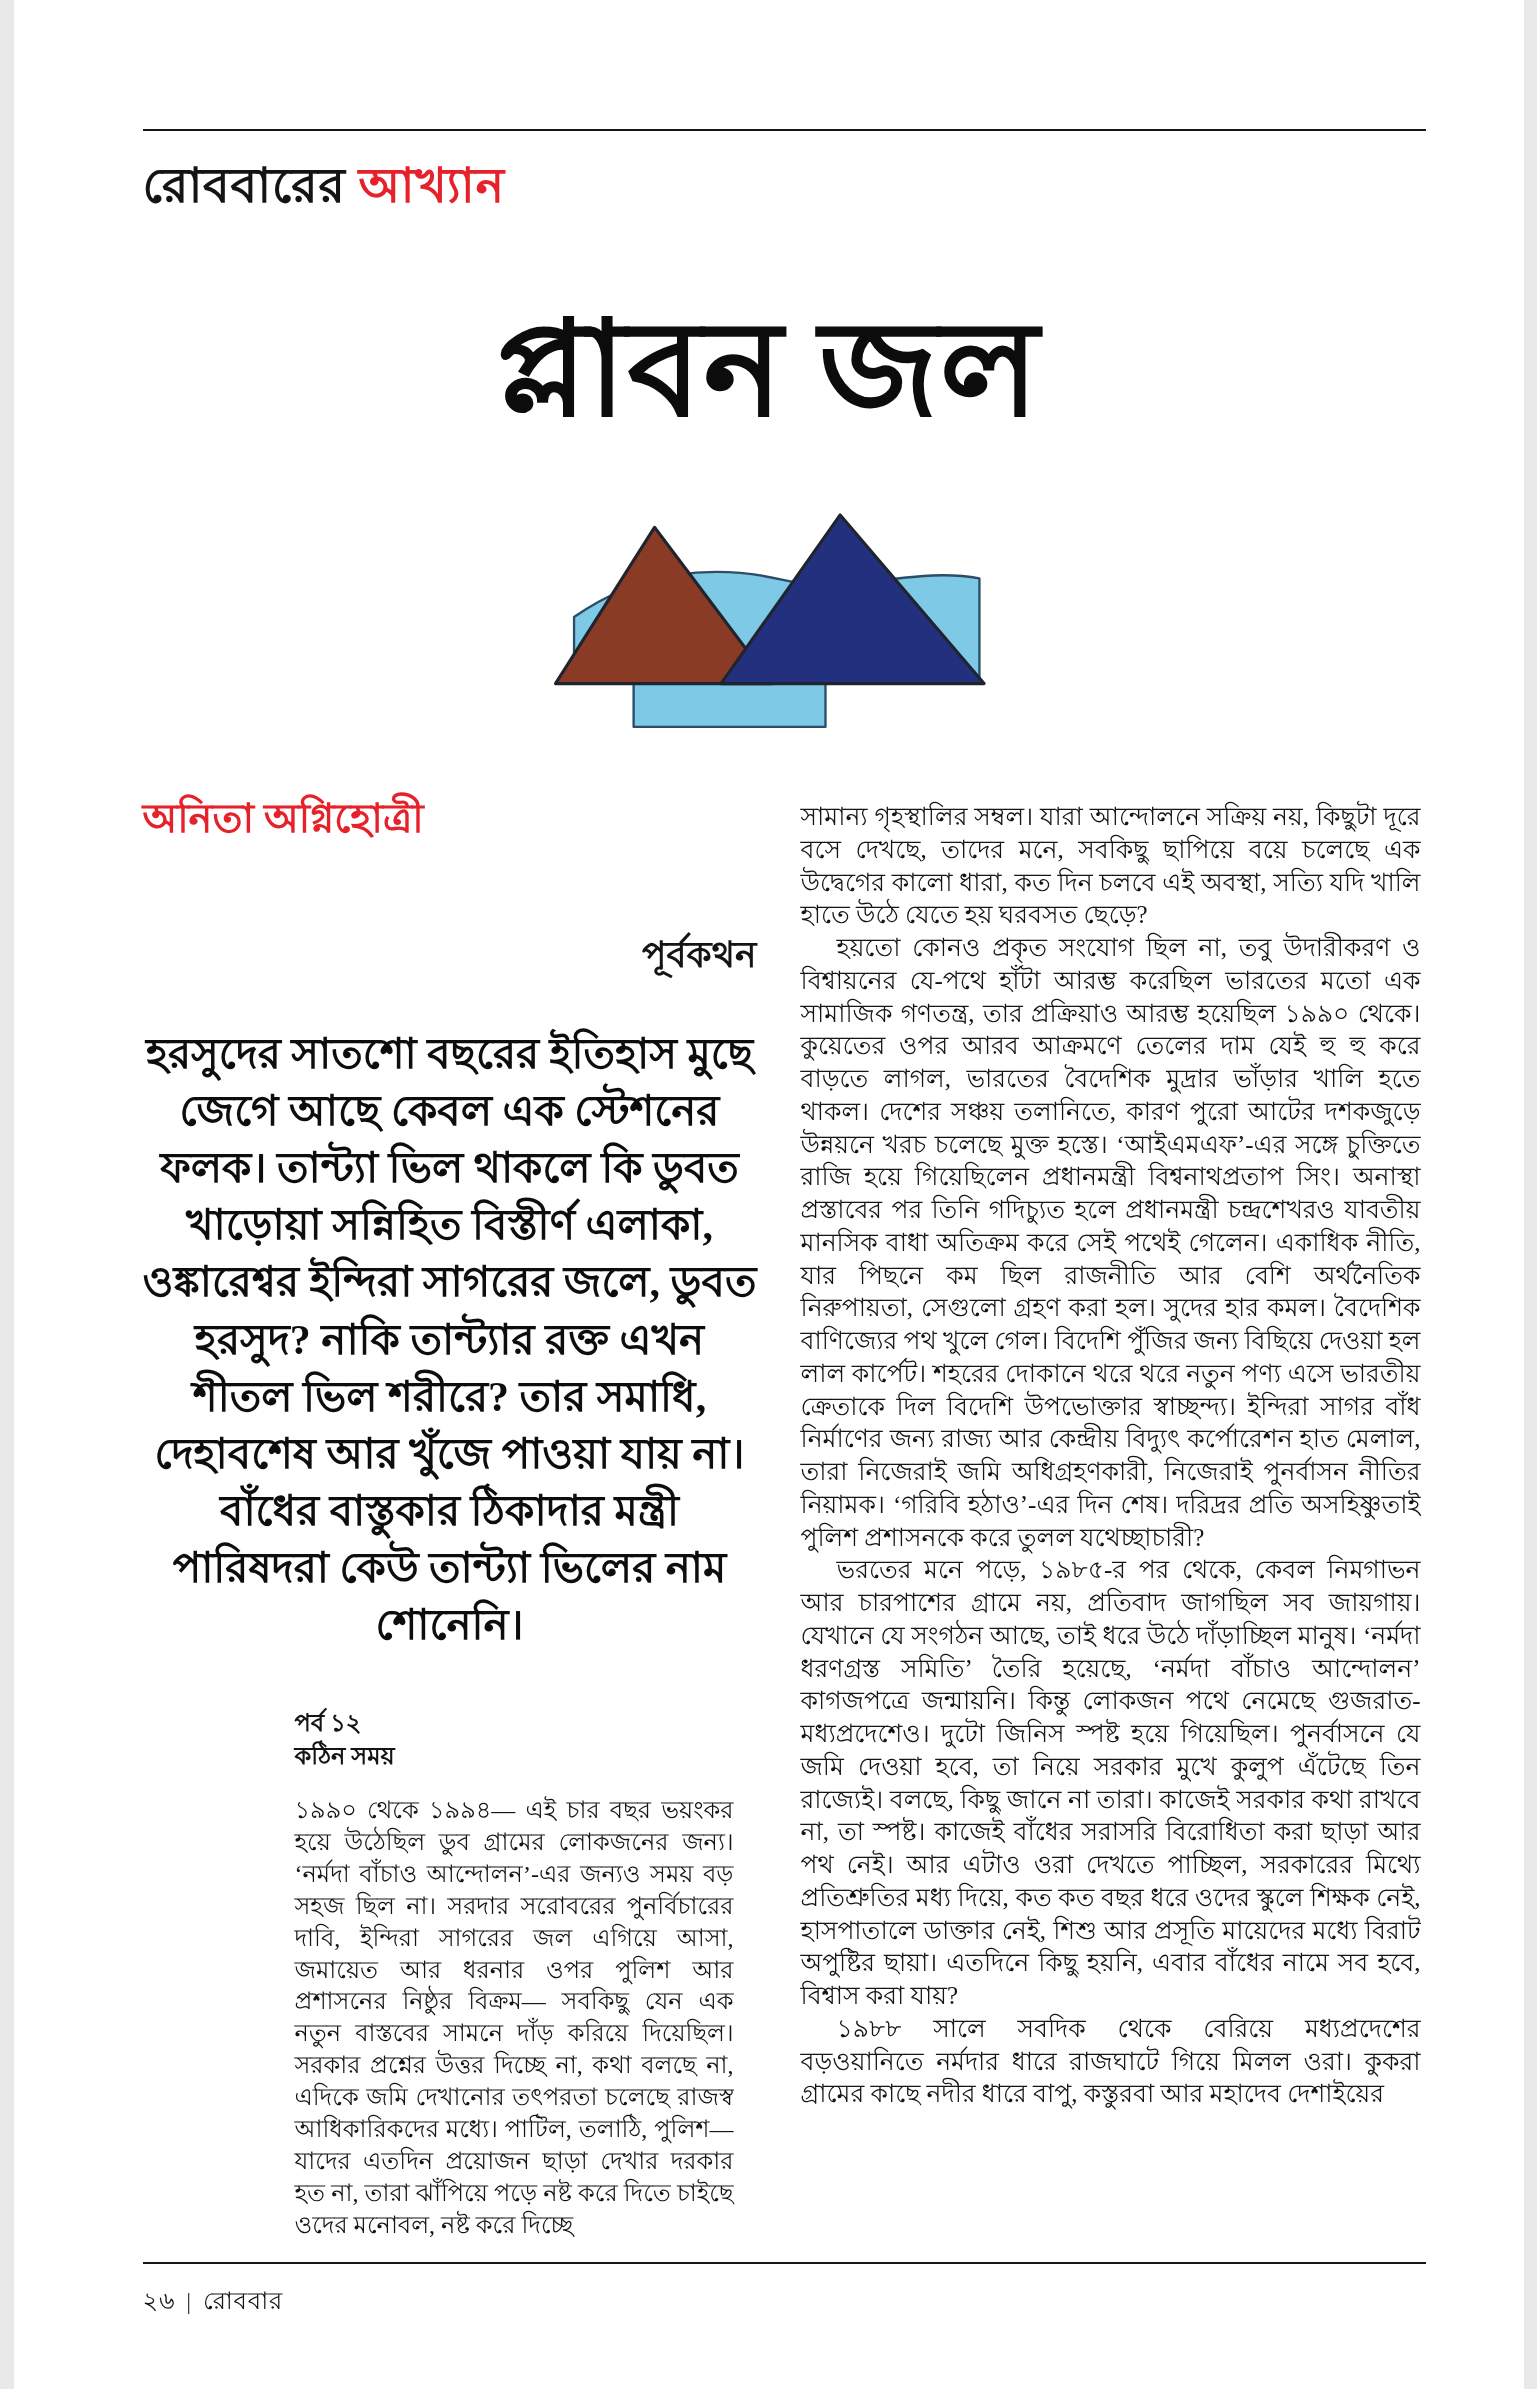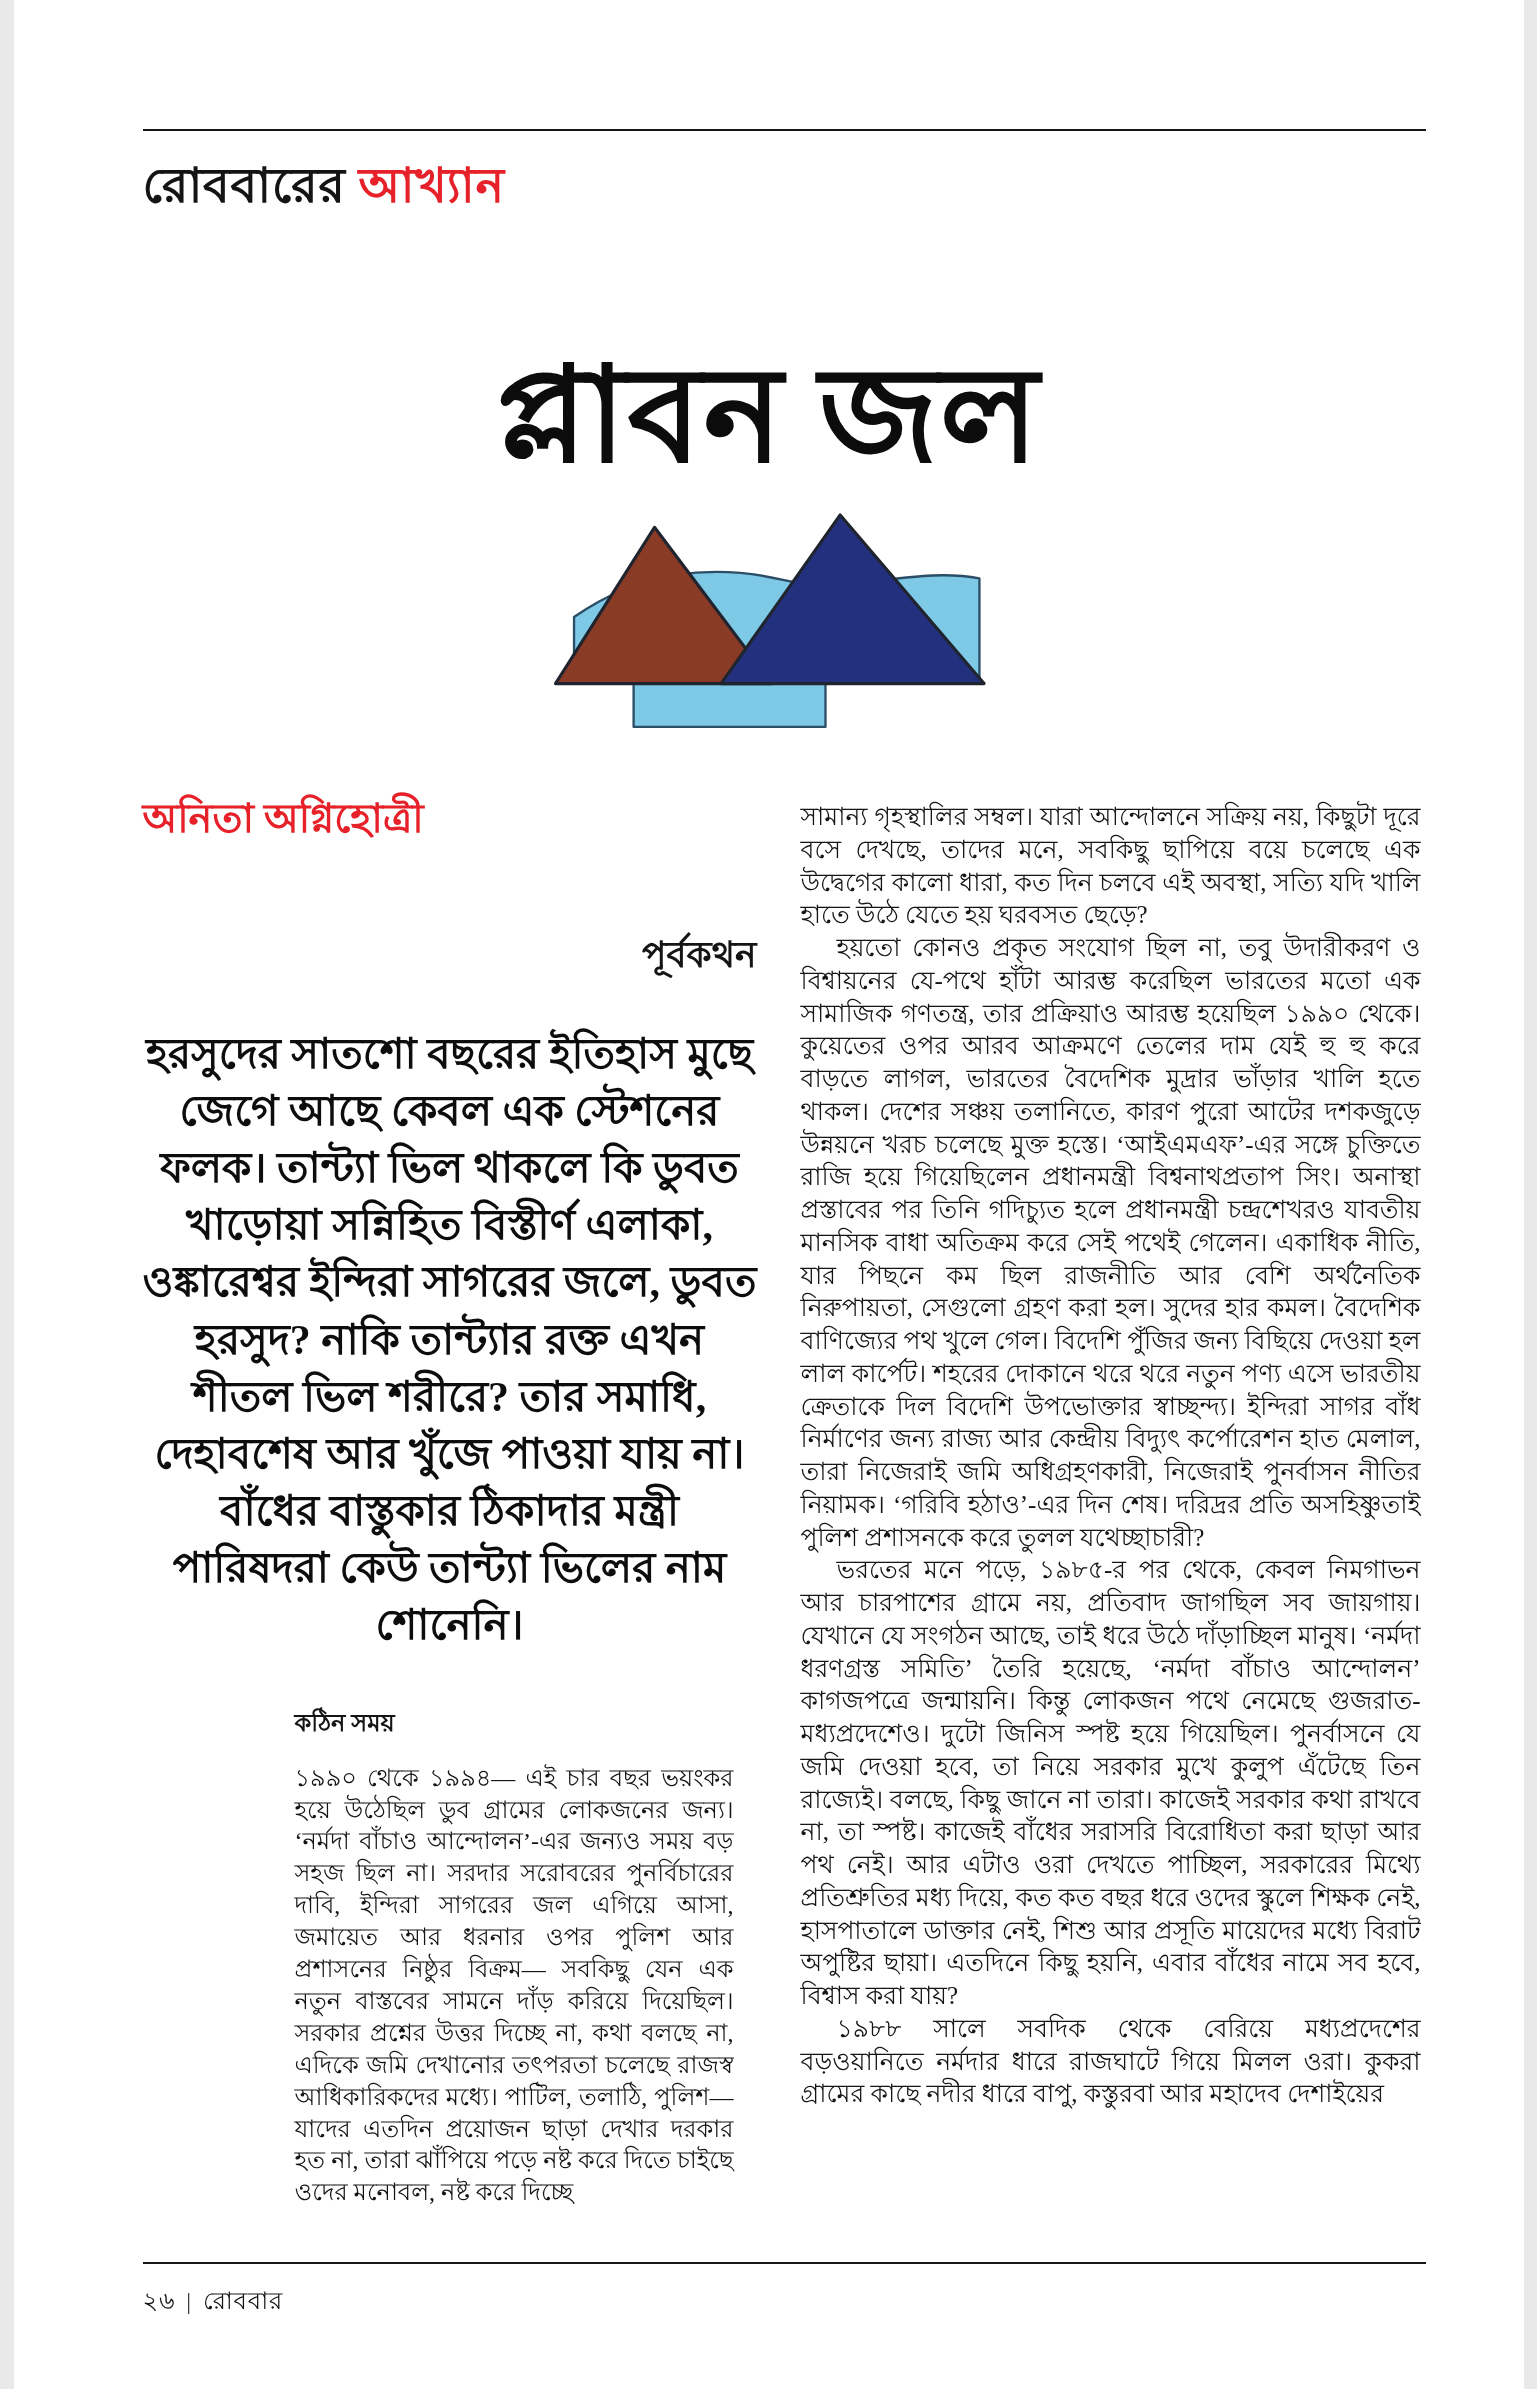--- a/index.html
+++ b/index.html
@@ -27,21 +27,21 @@
     position: absolute; left: 129px; top: 149px;
     font-size: 48px; font-weight: 600; letter-spacing: 0.8px;
     white-space: nowrap;
   }
   .masthead .accent { color: var(--red); }
 
   .headline {
     position: absolute; left: 0; right: 0; top: 301px;
     text-align: center;
     font-size: 133px; font-weight: 900; line-height: 1.05;
-    letter-spacing: 1.6px; color: #0c0c0c; margin-top: 46px;
+    letter-spacing: 1.6px; color: #0c0c0c;
   }
 
   .illustration {
     position: absolute; left: 50%; top: 501px;
     transform: translateX(-50%);
     width: 434px; height: 229px;
   }
 
   .col-left { position: absolute; left: 129px; top: 787px; width: 614px; }
   .author {
@@ -101,20 +101,21 @@
     <rect class="water-edge" x="105" y="236" width="248" height="56" fill="#7ec9e6"></rect>
     <polygon class="outlined" points="132,34 284,236 4,236" fill="#8a3b25"></polygon>
     <polygon class="outlined" points="372,18 558,236 218,236" fill="#22307d"></polygon>
   </svg>
 
   <div class="col-left">
     <div class="author">অনিতা অগ্নিহোত্রী</div>
     <div class="preface-label">পূর্বকথন</div>
     <div class="lead">হরসুদের সাতশো বছরের ইতিহাস মুছে জেগে আছে কেবল এক স্টেশনের ফলক। তান্ট্যা ভিল থাকলে কি ডুবত খাড়োয়া সন্নিহিত বিস্তীর্ণ এলাকা, ওঙ্কারেশ্বর ইন্দিরা সাগরের জলে, ডুবত হরসুদ? নাকি তান্ট্যার রক্ত এখন শীতল ভিল শরীরে? তার সমাধি, দেহাবশেষ আর খুঁজে পাওয়া যায় না। বাঁধের বাস্তুকার ঠিকাদার মন্ত্রী পারিষদরা কেউ তান্ট্যা ভিলের নাম শোনেনি।</div>
     <div class="part-block">
+      <span class="part-label">পর্ব ১২</span>
       <span class="part-title">কঠিন সময়</span>
     </div>
     <div class="left-body">১৯৯০ থেকে ১৯৯৪— এই চার বছর ভয়ংকর হয়ে উঠেছিল ডুব গ্রামের লোকজনের জন্য। ‘নর্মদা বাঁচাও আন্দোলন’-এর জন্যও সময় বড় সহজ ছিল না। সরদার সরোবরের পুনর্বিচারের দাবি, ইন্দিরা সাগরের জল এগিয়ে আসা, জমায়েত আর ধরনার ওপর পুলিশ আর প্রশাসনের নিষ্ঠুর বিক্রম— সবকিছু যেন এক নতুন বাস্তবের সামনে দাঁড় করিয়ে দিয়েছিল। সরকার প্রশ্নের উত্তর দিচ্ছে না, কথা বলছে না, এদিকে জমি দেখানোর তৎপরতা চলেছে রাজস্ব আধিকারিকদের মধ্যে। পাটিল, তলাঠি, পুলিশ— যাদের এতদিন প্রয়োজন ছাড়া দেখার দরকার হত না, তারা ঝাঁপিয়ে পড়ে নষ্ট করে দিতে চাইছে ওদের মনোবল, নষ্ট করে দিচ্ছে</div>
   </div>
 
   <div class="col-right">
     <p>সামান্য গৃহস্থালির সম্বল। যারা আন্দোলনে সক্রিয় নয়, কিছুটা দূরে বসে দেখছে, তাদের মনে, সবকিছু ছাপিয়ে বয়ে চলেছে এক উদ্বেগের কালো ধারা, কত দিন চলবে এই অবস্থা, সত্যি যদি খালি হাতে উঠে যেতে হয় ঘরবসত ছেড়ে?</p>
     <p>হয়তো কোনও প্রকৃত সংযোগ ছিল না, তবু উদারীকরণ ও বিশ্বায়নের যে-পথে হাঁটা আরম্ভ করেছিল ভারতের মতো এক সামাজিক গণতন্ত্র, তার প্রক্রিয়াও আরম্ভ হয়েছিল ১৯৯০ থেকে। কুয়েতের ওপর আরব আক্রমণে তেলের দাম যেই হু হু করে বাড়তে লাগল, ভারতের বৈদেশিক মুদ্রার ভাঁড়ার খালি হতে থাকল। দেশের সঞ্চয় তলানিতে, কারণ পুরো আটের দশকজুড়ে উন্নয়নে খরচ চলেছে মুক্ত হস্তে। ‘আইএমএফ’-এর সঙ্গে চুক্তিতে রাজি হয়ে গিয়েছিলেন প্রধানমন্ত্রী বিশ্বনাথপ্রতাপ সিং। অনাস্থা প্রস্তাবের পর তিনি গদিচ্যুত হলে প্রধানমন্ত্রী চন্দ্রশেখরও যাবতীয় মানসিক বাধা অতিক্রম করে সেই পথেই গেলেন। একাধিক নীতি, যার পিছনে কম ছিল রাজনীতি আর বেশি অর্থনৈতিক নিরুপায়তা, সেগুলো গ্রহণ করা হল। সুদের হার কমল। বৈদেশিক বাণিজ্যের পথ খুলে গেল। বিদেশি পুঁজির জন্য বিছিয়ে দেওয়া হল লাল কার্পেট। শহরের দোকানে থরে থরে নতুন পণ্য এসে ভারতীয় ক্রেতাকে দিল বিদেশি উপভোক্তার স্বাচ্ছন্দ্য। ইন্দিরা সাগর বাঁধ নির্মাণের জন্য রাজ্য আর কেন্দ্রীয় বিদ্যুৎ কর্পোরেশন হাত মেলাল, তারা নিজেরাই জমি অধিগ্রহণকারী, নিজেরাই পুনর্বাসন নীতির নিয়ামক। ‘গরিবি হঠাও’-এর দিন শেষ। দরিদ্রর প্রতি অসহিষ্ণুতাই পুলিশ প্রশাসনকে করে তুলল যথেচ্ছাচারী?</p>
     <p>ভরতের মনে পড়ে, ১৯৮৫-র পর থেকে, কেবল নিমগাভন আর চারপাশের গ্রামে নয়, প্রতিবাদ জাগছিল সব জায়গায়। যেখানে যে সংগঠন আছে, তাই ধরে উঠে দাঁড়াচ্ছিল মানুষ। ‘নর্মদা ধরণগ্রস্ত সমিতি’ তৈরি হয়েছে, ‘নর্মদা বাঁচাও আন্দোলন’ কাগজপত্রে জন্মায়নি। কিন্তু লোকজন পথে নেমেছে গুজরাত-মধ্যপ্রদেশেও। দুটো জিনিস স্পষ্ট হয়ে গিয়েছিল। পুনর্বাসনে যে জমি দেওয়া হবে, তা নিয়ে সরকার মুখে কুলুপ এঁটেছে তিন রাজ্যেই। বলছে, কিছু জানে না তারা। কাজেই সরকার কথা রাখবে না, তা স্পষ্ট। কাজেই বাঁধের সরাসরি বিরোধিতা করা ছাড়া আর পথ নেই। আর এটাও ওরা দেখতে পাচ্ছিল, সরকারের মিথ্যে প্রতিশ্রুতির মধ্য দিয়ে, কত কত বছর ধরে ওদের স্কুলে শিক্ষক নেই, হাসপাতালে ডাক্তার নেই, শিশু আর প্রসূতি মায়েদের মধ্যে বিরাট অপুষ্টির ছায়া। এতদিনে কিছু হয়নি, এবার বাঁধের নামে সব হবে, বিশ্বাস করা যায়?</p>
     <p>১৯৮৮ সালে সবদিক থেকে বেরিয়ে মধ্যপ্রদেশের বড়ওয়ানিতে নর্মদার ধারে রাজঘাটে গিয়ে মিলল ওরা। কুকরা গ্রামের কাছে নদীর ধারে বাপু, কস্তুরবা আর মহাদেব দেশাইয়ের</p>

